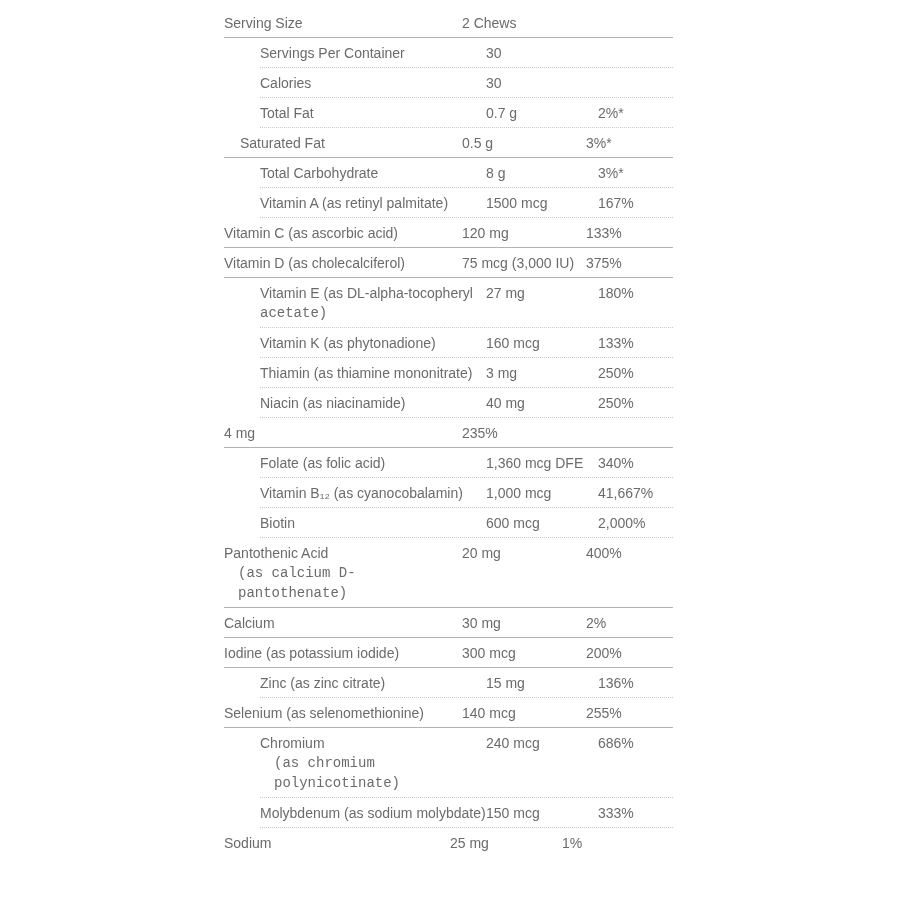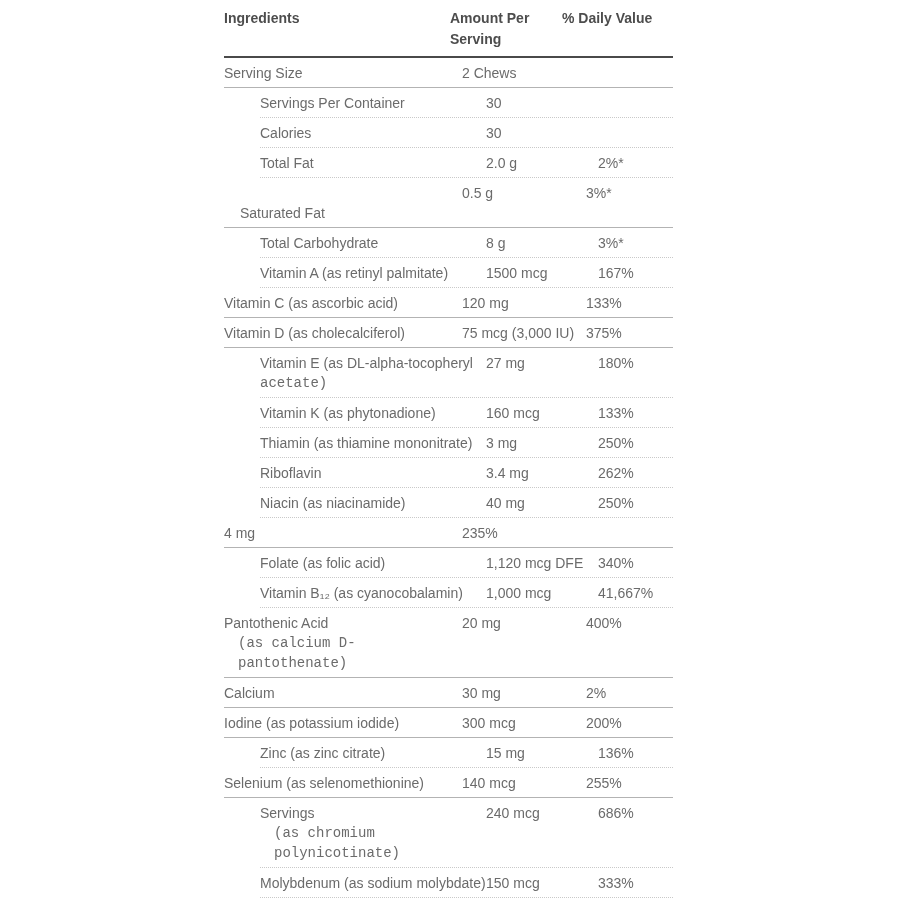--- a/index.html
+++ b/index.html
@@ -35,36 +35,31 @@
     display: grid;
     grid-template-columns: 226px 112px 111px;
     line-height: 20px;
     padding: 5px 0 4px 0;
     align-items: start;
   }
   .row.dotted { border-bottom: 1px dotted #c9c9c9; margin-left: 36px; }
   .row.solid  { border-bottom: 1px solid #b3b3b3; gap: 12px; }
   .row.none   { border-bottom: none; }
   .cell { padding-right: 4px; }
-  .name-cell.indent { padding-left: 16px; margin-top: 20px; }
+  .name-cell.indent { padding-left: 16px; }
   .nline1 { display: block; white-space: nowrap; }
   .nline2 { display: block; font-family: Liberation Mono, monospace; }
   .nline2.indent2 { padding-left: 14px; }
   .amount-cell { white-space: nowrap; }
   .dv-cell { white-space: nowrap; }
 </style>
 </head>
 <body>
 
 <div class="facts-table">
-  <div class="thead">
-    <div class="cell">Ingredients</div>
-    <div class="cell">Amount Per Serving</div>
-    <div class="cell">% Daily Value</div>
-  </div>
   <div class="tbody">
   <div class="row solid">
     <div class="cell name-cell">
       <span class="nline1">Serving Size</span>
 
     </div>
     <div class="cell amount-cell">2 Chews</div>
     <div class="cell dv-cell"></div>
   </div>
 
@@ -84,21 +79,21 @@
     </div>
     <div class="cell amount-cell">30</div>
     <div class="cell dv-cell"></div>
   </div>
 
   <div class="row dotted">
     <div class="cell name-cell">
       <span class="nline1">Total Fat</span>
 
     </div>
-    <div class="cell amount-cell">2.0 g</div>
+    <div class="cell amount-cell">0.7 g</div>
     <div class="cell dv-cell">2%*</div>
   </div>
 
   <div class="row solid">
     <div class="cell name-cell indent">
       <span class="nline1">Saturated Fat</span>
 
     </div>
     <div class="cell amount-cell">0.5 g</div>
     <div class="cell dv-cell">3%*</div>
@@ -160,61 +155,61 @@
 
   <div class="row dotted">
     <div class="cell name-cell">
       <span class="nline1">Thiamin (as thiamine mononitrate)</span>
 
     </div>
     <div class="cell amount-cell">3 mg</div>
     <div class="cell dv-cell">250%</div>
   </div>
 
-  <div class="row dotted">
-    <div class="cell name-cell">
-      <span class="nline1">Riboflavin</span>
-
-    </div>
-    <div class="cell amount-cell">3.4 mg</div>
-    <div class="cell dv-cell">262%</div>
-  </div>
 
   <div class="row dotted">
     <div class="cell name-cell">
       <span class="nline1">Niacin (as niacinamide)</span>
 
     </div>
     <div class="cell amount-cell">40 mg</div>
     <div class="cell dv-cell">250%</div>
   </div>
 
   <div class="row solid">
     <div class="cell amount-cell">4 mg</div>
     <div class="cell dv-cell">235%</div>
   </div>
 
   <div class="row dotted">
     <div class="cell name-cell">
       <span class="nline1">Folate (as folic acid)</span>
 
     </div>
-    <div class="cell amount-cell">1,120 mcg DFE</div>
+    <div class="cell amount-cell">1,360 mcg DFE</div>
     <div class="cell dv-cell">340%</div>
   </div>
 
   <div class="row dotted">
     <div class="cell name-cell">
       <span class="nline1">Vitamin B₁₂ (as cyanocobalamin)</span>
 
     </div>
     <div class="cell amount-cell">1,000 mcg</div>
     <div class="cell dv-cell">41,667%</div>
   </div>
 
+  <div class="row dotted">
+    <div class="cell name-cell">
+      <span class="nline1">Biotin</span>
+
+    </div>
+    <div class="cell amount-cell">600 mcg</div>
+    <div class="cell dv-cell">2,000%</div>
+  </div>
 
   <div class="row solid">
     <div class="cell name-cell">
       <span class="nline1">Pantothenic Acid</span>
       <span class="nline2 indent2">(as calcium D-pantothenate)</span>
     </div>
     <div class="cell amount-cell">20 mg</div>
     <div class="cell dv-cell">400%</div>
   </div>
 
@@ -249,21 +244,21 @@
     <div class="cell name-cell">
       <span class="nline1">Selenium (as selenomethionine)</span>
 
     </div>
     <div class="cell amount-cell">140 mcg</div>
     <div class="cell dv-cell">255%</div>
   </div>
 
   <div class="row dotted">
     <div class="cell name-cell">
-      <span class="nline1">Servings</span>
+      <span class="nline1">Chromium</span>
       <span class="nline2 indent2">(as chromium polynicotinate)</span>
     </div>
     <div class="cell amount-cell">240 mcg</div>
     <div class="cell dv-cell">686%</div>
   </div>
 
   <div class="row dotted">
     <div class="cell name-cell">
       <span class="nline1">Molybdenum (as sodium molybdate)</span>
 

